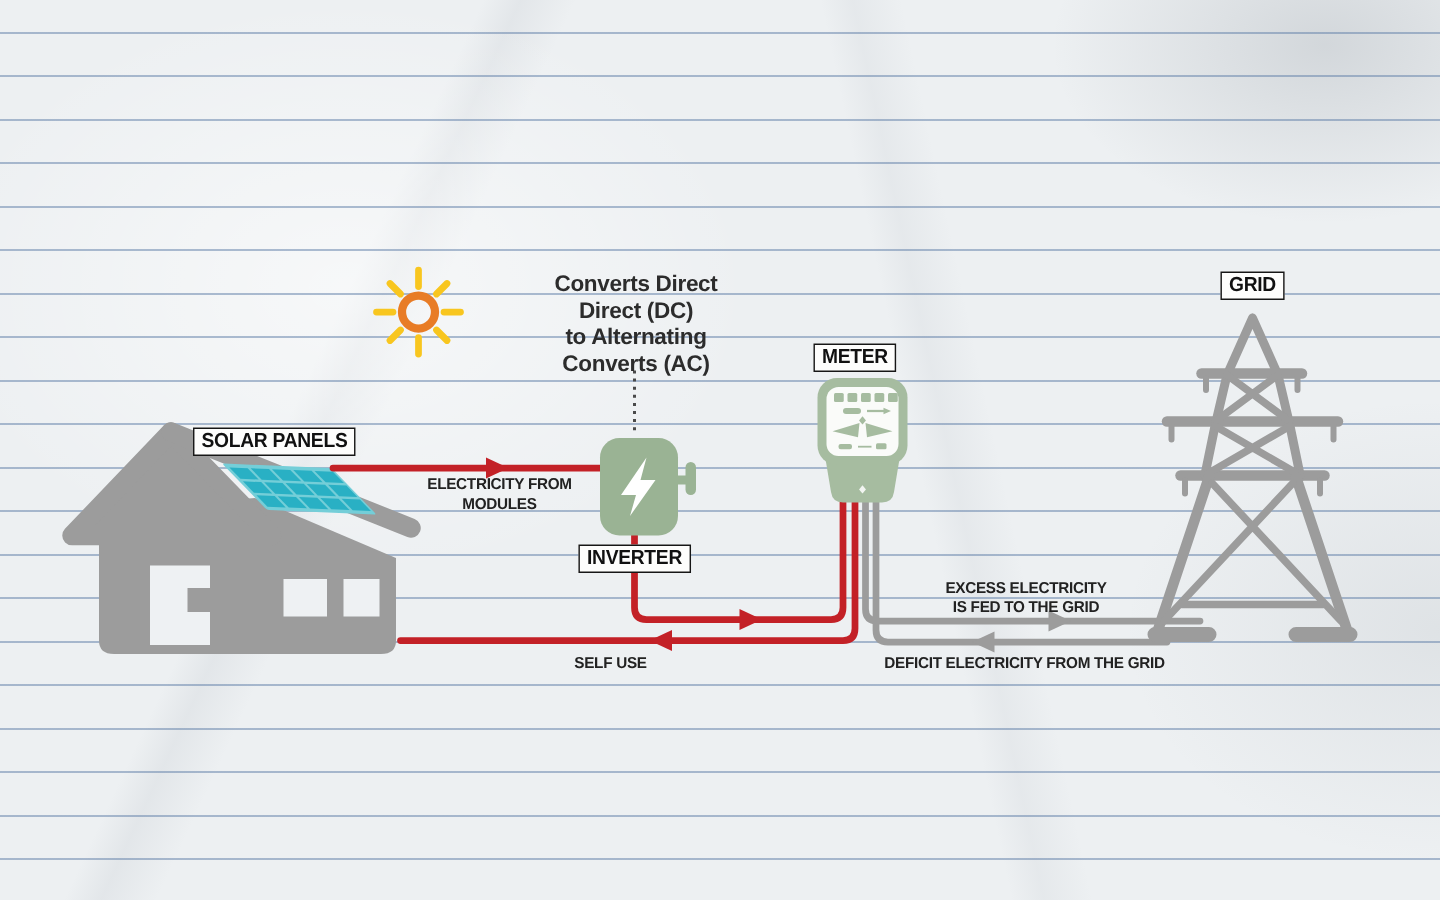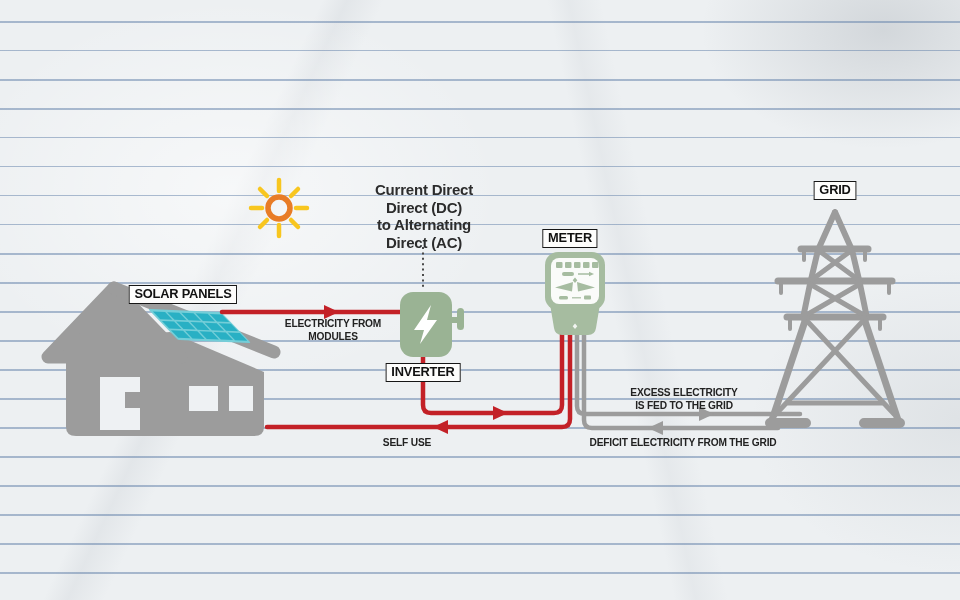--- a/index.html
+++ b/index.html
@@ -157,24 +157,24 @@
       </g>
     </g>
   </svg>
 
   <div class="tag" style="left:183px;top:285px;">SOLAR PANELS</div>
   <div class="tag" style="left:423px;top:363px;">INVERTER</div>
   <div class="tag" style="left:570px;top:229px;">METER</div>
   <div class="tag" style="left:835px;top:181px;">GRID</div>
 
   <div class="note" style="left:424px;top:181px;">
-    <div>Current Direct</div>
+    <div>Converts Direct</div>
     <div>Direct (DC)</div>
     <div>to Alternating</div>
-    <div>Direct (AC)</div>
+    <div>Converts (AC)</div>
   </div>
 
   <div class="ann" style="left:333px;top:317px;">
     <div>ELECTRICITY FROM</div>
     <div>MODULES</div>
   </div>
   <div class="ann" style="left:684px;top:386px;">
     <div>EXCESS ELECTRICITY</div>
     <div>IS FED TO THE GRID</div>
   </div>

